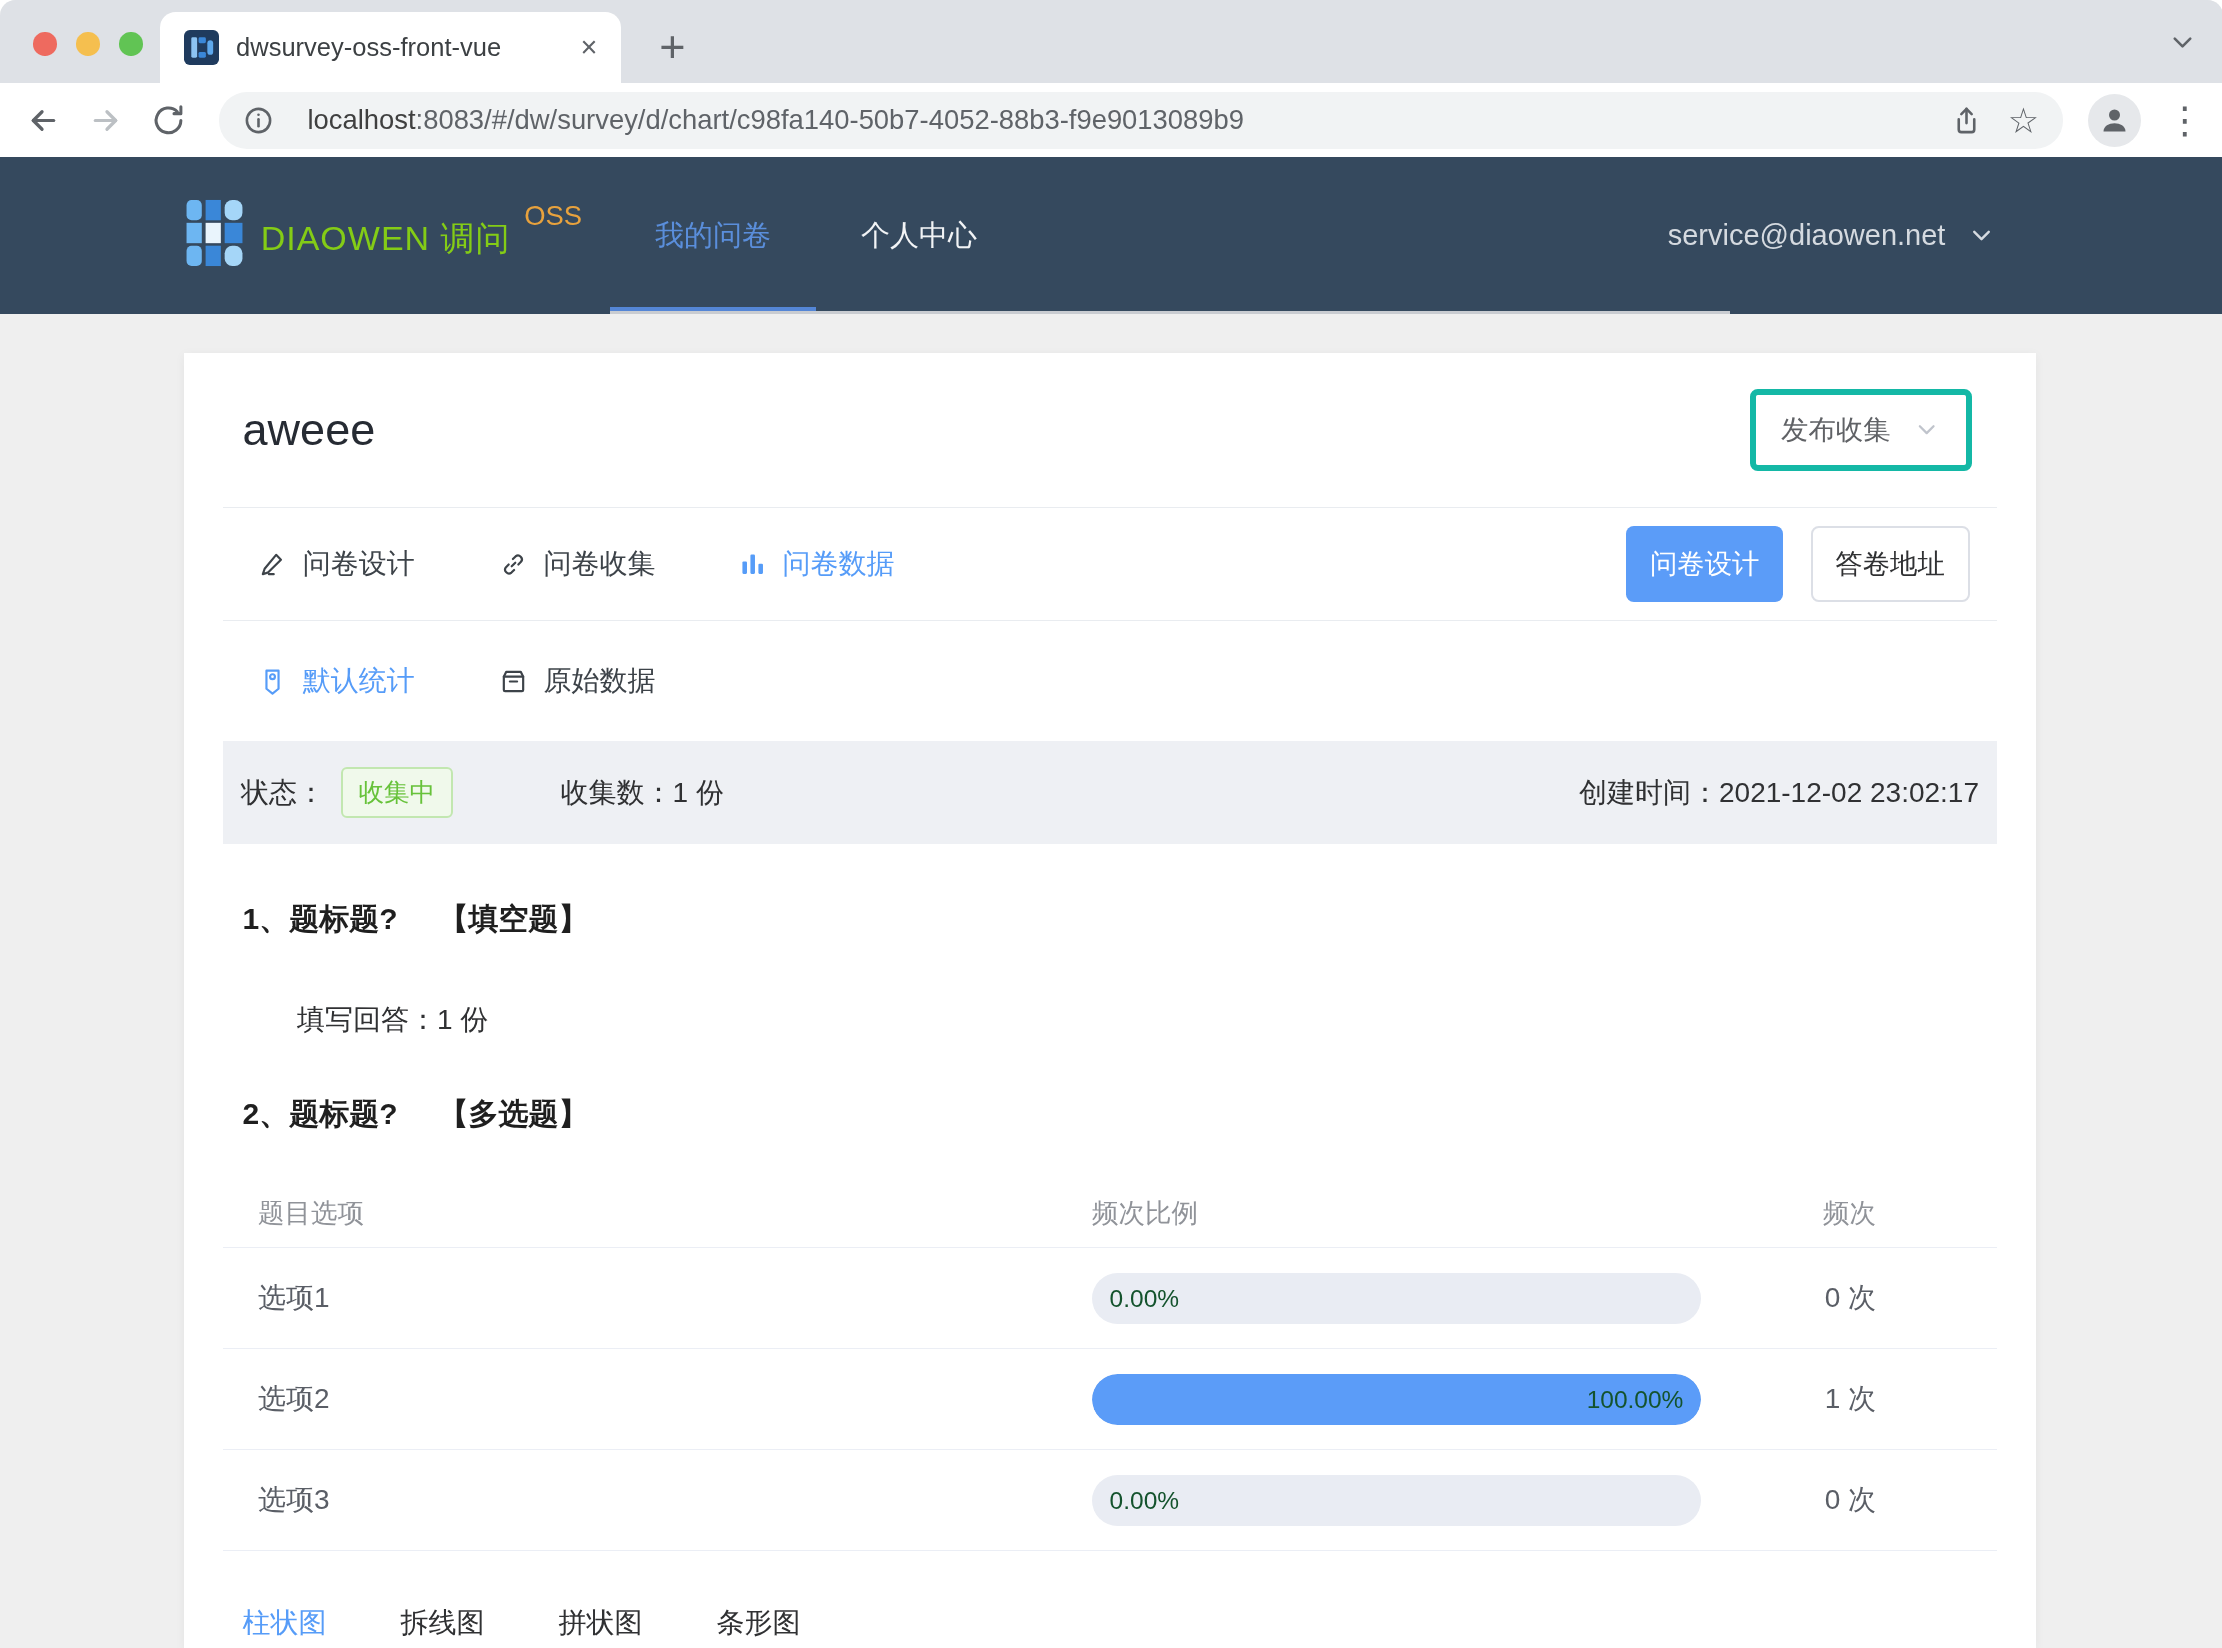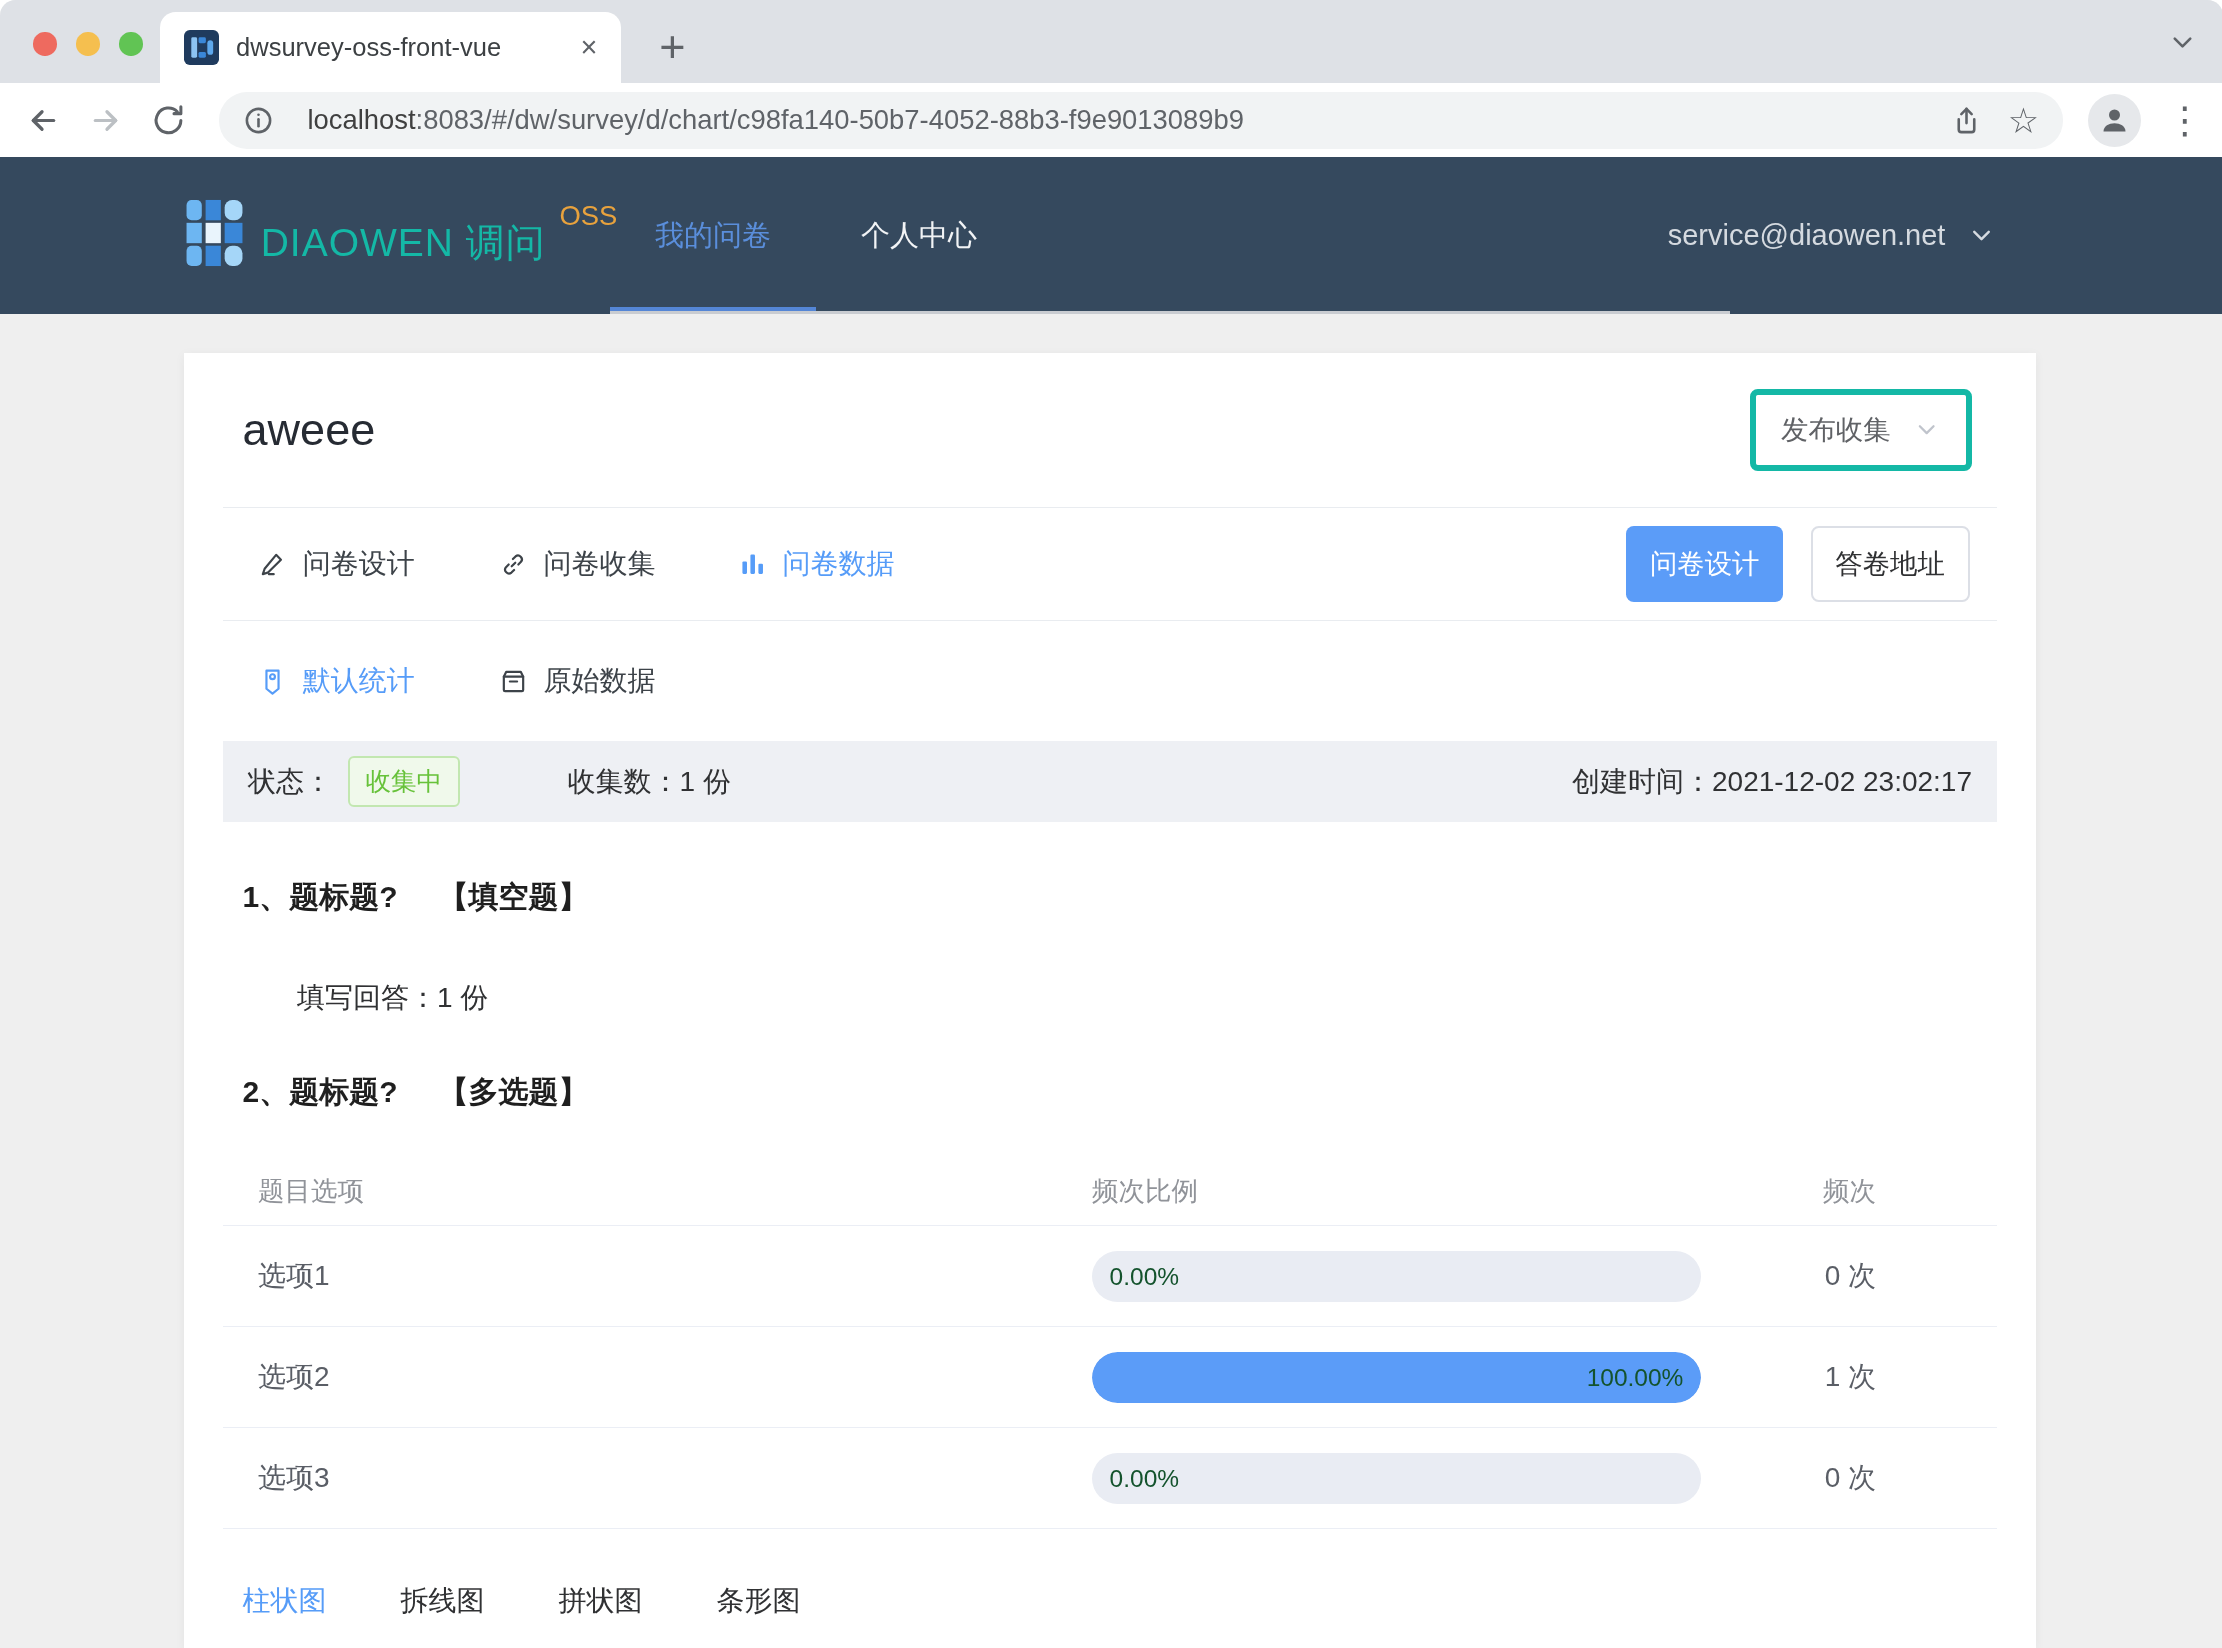--- a/index.html
+++ b/index.html
@@ -35,21 +35,21 @@
   .urltext .host{color:#404040;margin-left:18px;}
   .urltext .rest{color:#5f6368;}
   .ombtn{margin-left:25.5px;display:flex;align-items:center;justify-content:center;}
   .star{font-size:35px;color:#5f6368;line-height:1;}
   .avatarbtn{width:53px;height:53px;border-radius:50%;background:#e6e8eb;display:flex;align-items:center;justify-content:center;margin-left:25.5px;}
   .dots{font-size:37px;color:#5f6368;margin-left:25.5px;margin-right:19.6px;line-height:1;}
 
   
   .appheader{position:absolute;left:0;top:157px;width:100%;height:157px;background:#35495e;}
   .brand{position:absolute;left:184px;top:37px;display:flex;align-items:flex-start;}
-  .brandname{font-size:39px;color:#14b8a6;letter-spacing:1px;margin-left:15.7px;margin-top:21.6px;white-space:nowrap;}
+  .brandname{font-size:34px;color:#84cc16;letter-spacing:1px;margin-left:15.7px;margin-top:21.6px;white-space:nowrap;}
   .edition{font-size:27.4px;color:#e8a23d;margin-left:13.7px;margin-top:5.9px;}
   .appnav{position:absolute;left:610px;top:0;height:157px;display:flex;}
   .navitem{width:206px;height:157px;display:flex;align-items:center;justify-content:center;font-size:29px;color:#f2f4f6;position:relative;}
   .navitem.active{color:#5a8edb;}
   .navitem.active::after{content:"";position:absolute;left:0;bottom:0;width:100%;height:6.9px;background:#5486d6;}
   .navtrack{position:absolute;left:610px;bottom:0;width:1120px;height:2.9px;background:#c9ccd1;}
   .account{position:absolute;right:227px;top:0;height:157px;display:flex;align-items:center;color:#d5dae0;font-size:29px;}
   .account .chev{margin-left:21.6px;display:flex;}
 
   
@@ -71,21 +71,21 @@
   .actions{margin-left:auto;display:flex;gap:27.4px;margin-right:27.4px;}
   .btn{height:76px;border-radius:7.8px;font-size:27.4px;display:flex;align-items:center;justify-content:center;box-sizing:border-box;}
   .btn.primary{width:157px;background:#5b9cf8;color:#ffffff;}
   .btn.plain{width:159px;background:#ffffff;border:2px solid #dcdfe6;color:#303133;}
 
   .subtabs{height:120px;display:flex;align-items:center;}
   .subtab{display:flex;align-items:center;gap:15.7px;font-size:28px;color:#3d4349;margin-left:84px;}
   .subtab:first-child{margin-left:35px;}
   .subtab.active{color:#569cf8;}
 
-  .statusbar{height:81px;background:#eef0f4;display:flex;align-items:center;font-size:28px;color:#303133;padding:0 25px;box-sizing:border-box;width:100%;}
+  .statusbar{height:103px;background:#eef0f4;display:flex;align-items:center;font-size:28px;color:#303133;padding:0 18px;box-sizing:border-box;width:100%;}
   .badge{background:#f0f9eb;border:2px solid #c2e7b0;color:#67c23a;font-size:25.5px;border-radius:5.9px;padding:5.9px 15.7px;margin-left:15.7px;}
   .countlbl{margin-left:108px;}
   .created{margin-left:auto;}
 
   .qhead{display:flex;align-items:baseline;font-size:30px;font-weight:bold;color:#1f1f1f;margin:55px 0 0 19.6px;}
   .qhead .qtitle{}
   .qhead .qtype{margin-left:41px;}
   .answerline{font-size:28px;color:#303133;margin:61px 0 0 74px;}
 
   .qtable{margin-top:43px;}

